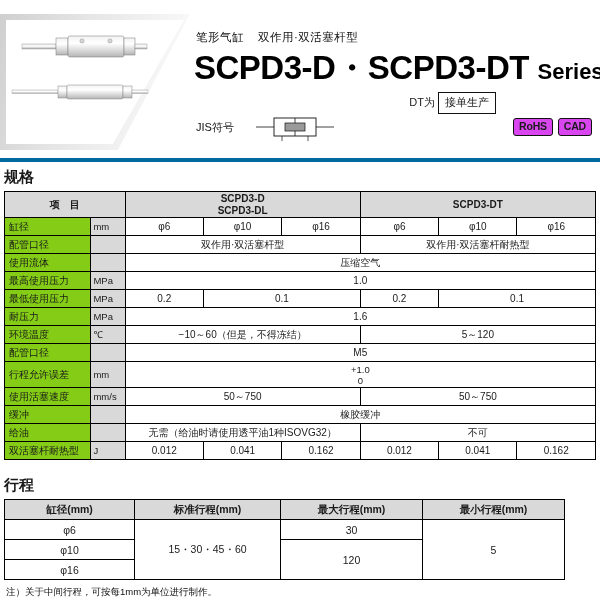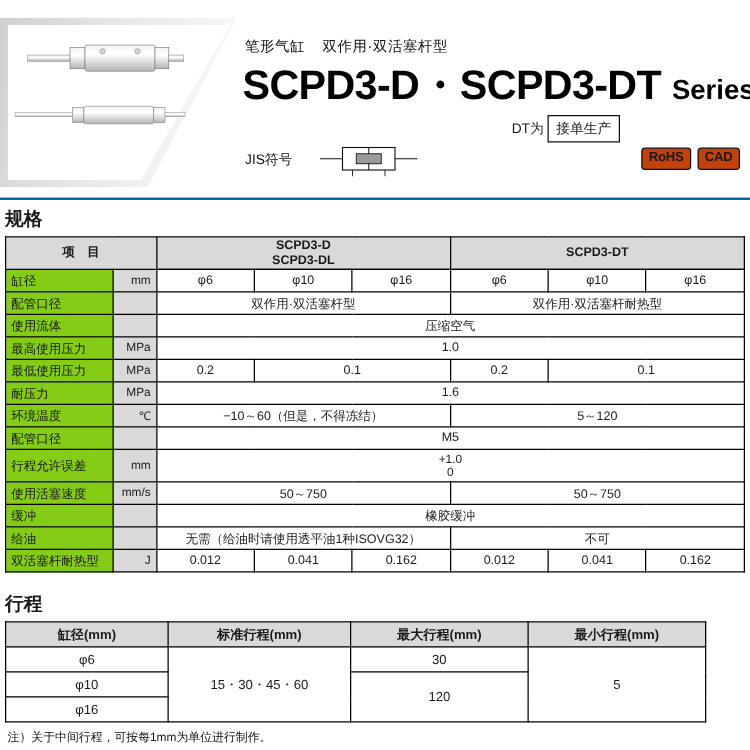--- a/index.html
+++ b/index.html
@@ -17,21 +17,21 @@
   .page {
     position: relative;
     width: 600px;
     height: 600px;
   }
 
   
   .header {
     position: relative;
     height: 158px;
-    border-bottom: 2px solid #0369a1;
+    border-bottom: 4px solid #0369a1;
     text-decoration: underline;
   }
   .hdr-art {
     position: absolute;
     left: 0;
     top: 14px;
     width: 190px;
     height: 136px;
     background: linear-gradient(105deg, #cfcfcf 0%, #e6e6e6 40%, #f2f2f2 70%, #ffffff 100%);
     clip-path: polygon(0 0, 100% 0, 62% 100%, 0 100%);
@@ -139,21 +139,21 @@
     gap: 5px;
   }
   .badge {
     border: 1.6px solid #111;
     border-radius: 3px;
     padding: 2px 5px;
     font-size: 10.5px;
     font-weight: bold;
     letter-spacing: -0.2px;
     line-height: 1.1;
-    background: #c2410c;
+    background: #d946ef;
   }
 
   
   .sec-title {
     font-size: 15px;
     font-weight: bold;
     margin: 8px 0 4px 4px;
   }
   .sec-title.spec { margin-top: 6px; }
   .sec-title.stroke { margin-top: 16px; }
@@ -180,21 +180,21 @@
   }
   .row-label {
     background: #84cc16;
     text-align: left;
     padding-left: 4px;
     font-size: 10px;
     white-space: nowrap;
   }
   .unit-cell {
     background: #d9d9d9;
-    text-align: right;
+    text-align: left;
     padding-right: 4px;
     font-size: 9.5px;
   }
   .two-line { line-height: 1.15; }
 
   
   table.stroke-tbl { width: 560px; font-size: 10.5px; }
   table.stroke-tbl td { height: 17px; }
 
   .note {

